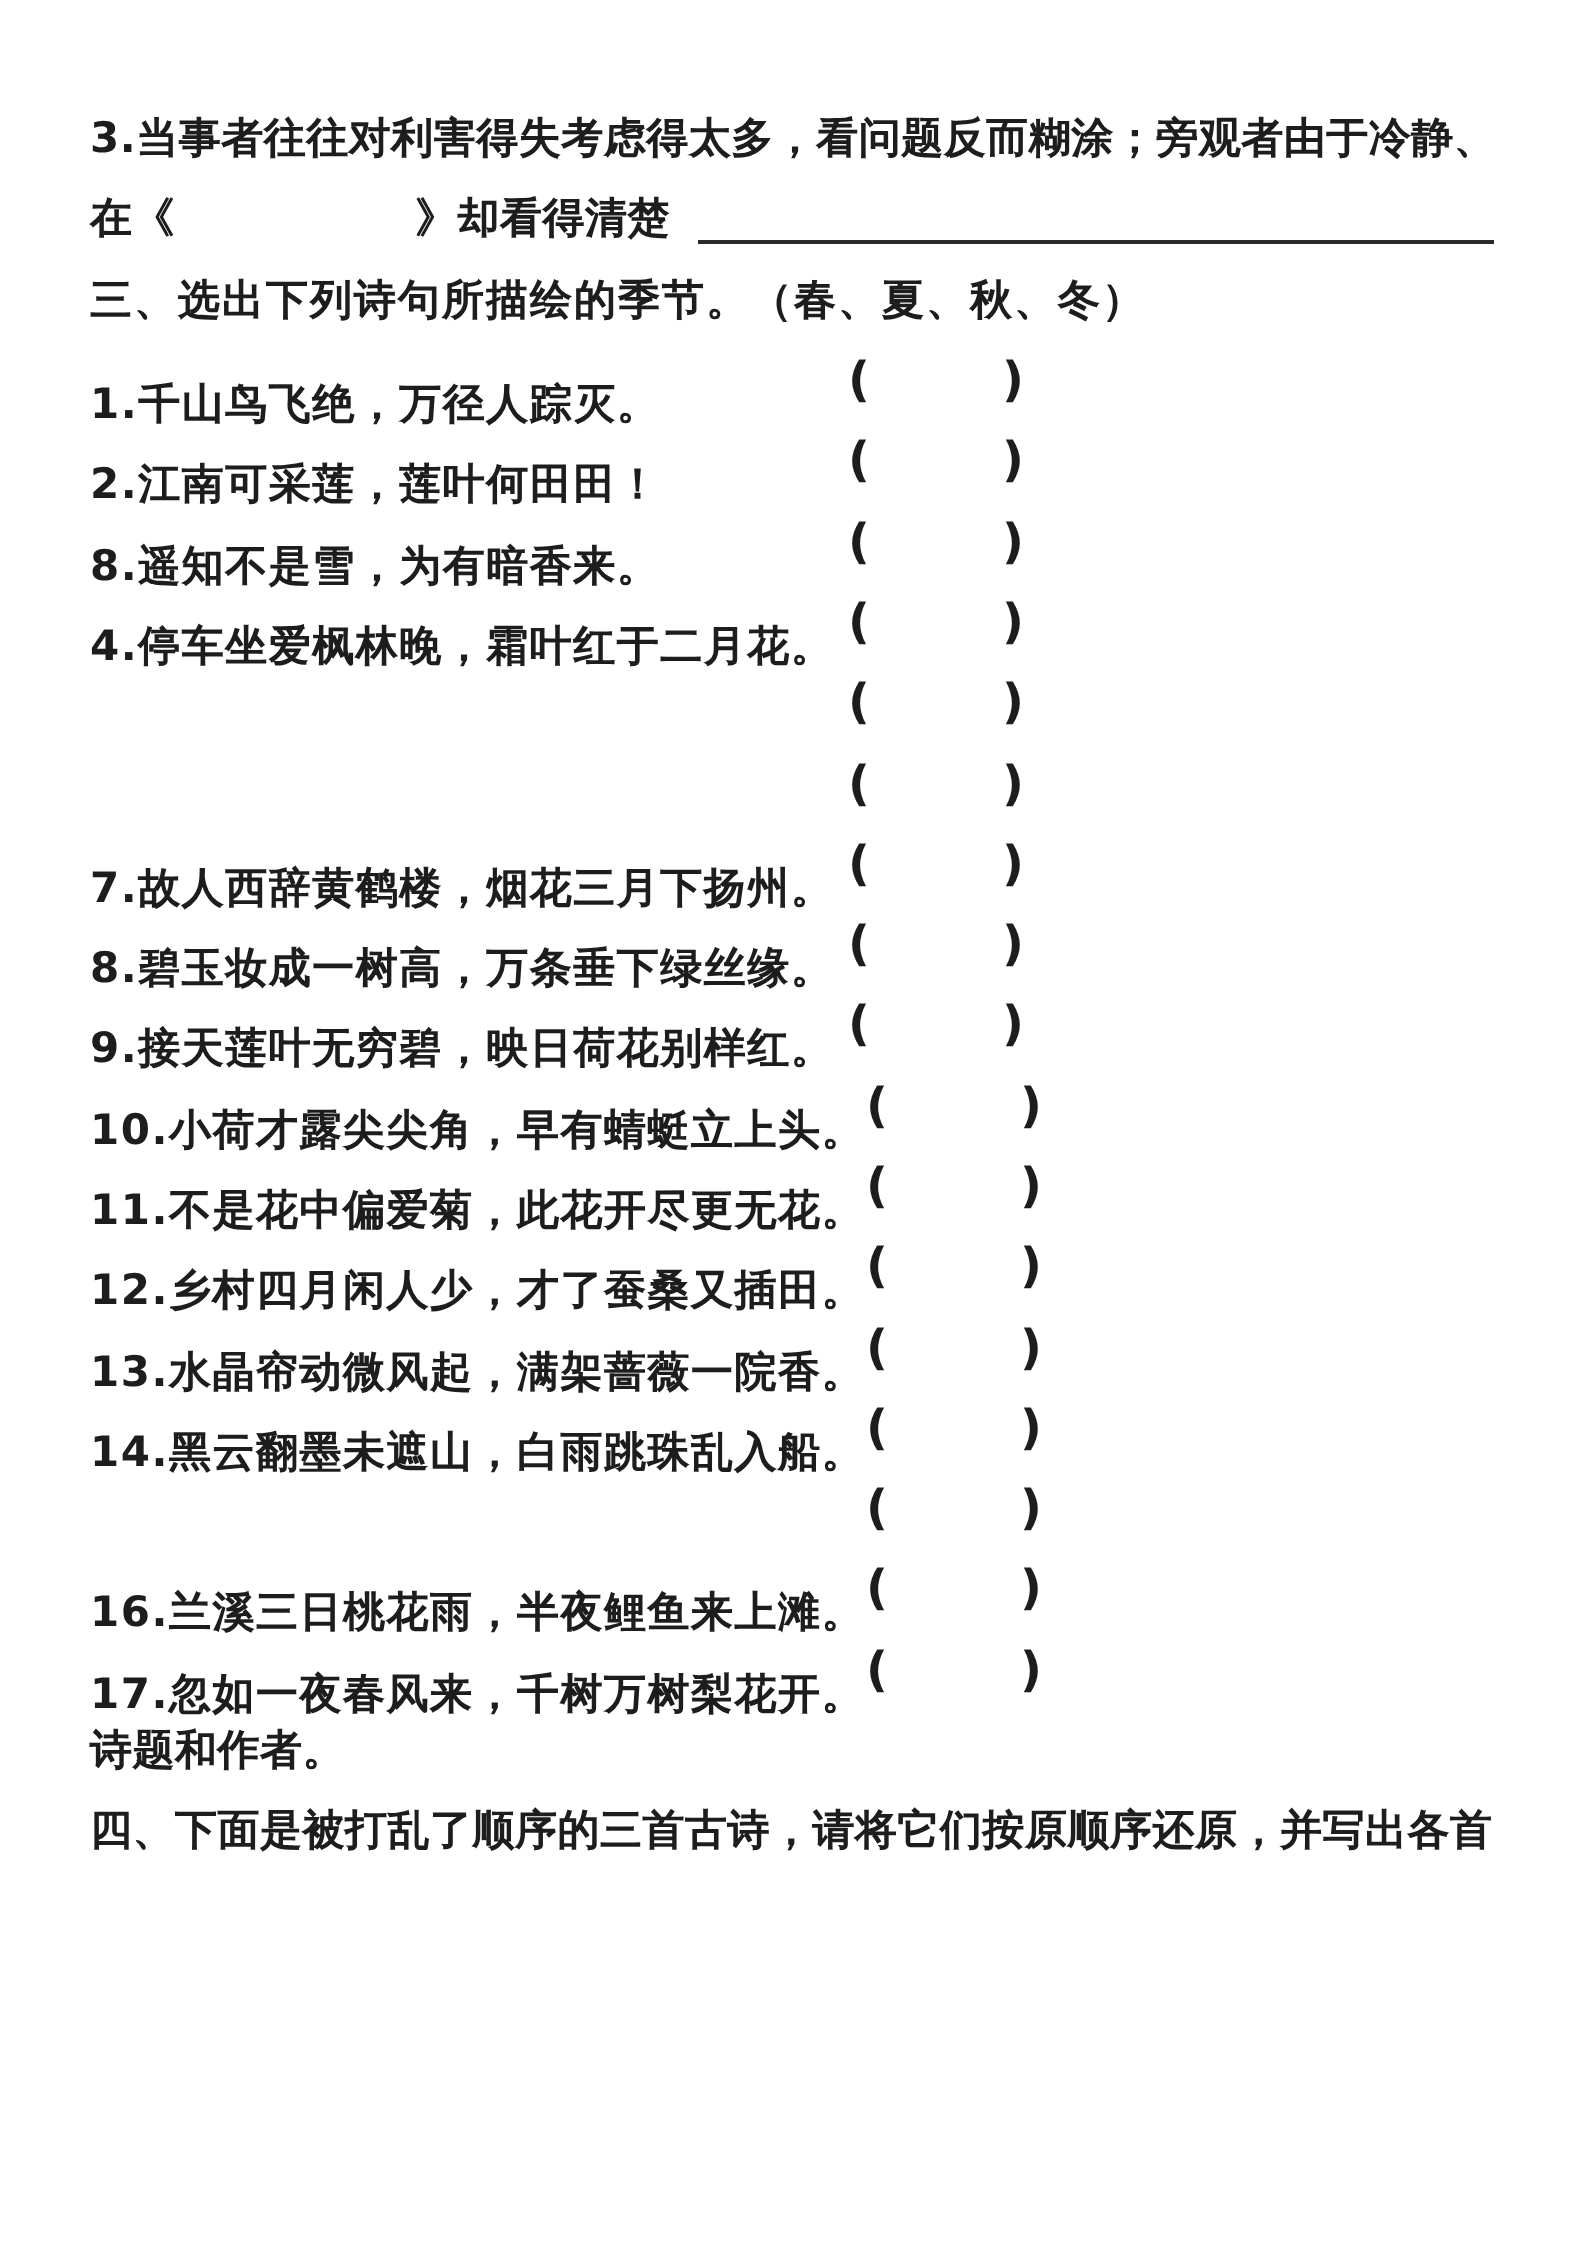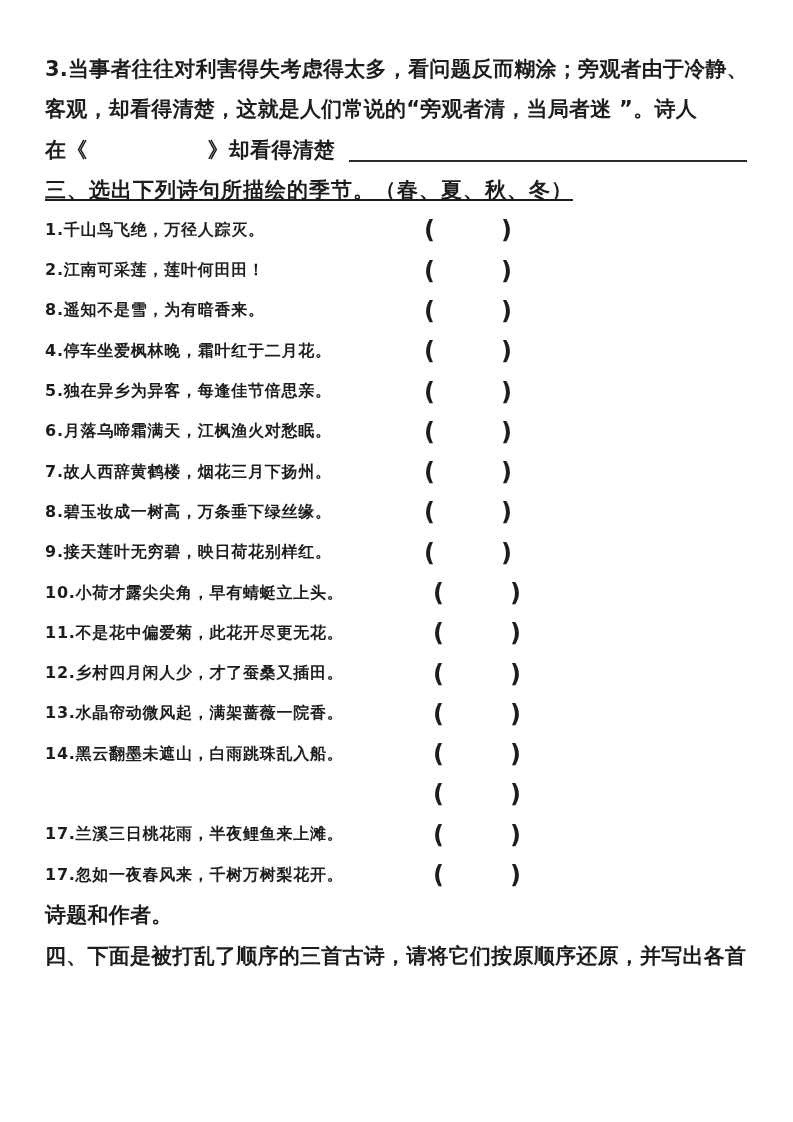--- a/index.html
+++ b/index.html
@@ -44,59 +44,55 @@
     align-self: flex-end;
     margin-bottom: 8px;
   }
   .row {
     position: relative;
     height: 40.3px;
   }
   .poem {
     position: absolute;
     left: 0;
-    top: 0;
+    top: 12px;
     height: 100%;
     display: flex;
     align-items: center;
-    font-size: 16px;
+    font-size: 21px;
     letter-spacing: 0.75px;
     white-space: pre;
   }
   .answers {
     position: absolute;
     top: 0;
     height: 100%;
     left: 379px;
     width: 88px;
     display: flex;
     justify-content: space-between;
     align-items: center;
     font-size: 24px;
     font-weight: 700;
   }
   .row.wide .answers {
     left: 388px;
   }
   .heading-line {
     letter-spacing: 1px;
-    text-decoration: underline;
   }
 </style>
 </head>
 <body>
 
 <div class="page">
   <div class="content">
 
     <div class="line">
       <span>3.当事者往往对利害得失考虑得太多，看问题反而糊涂；旁观者由于冷静、</span>
-    </div>
-    <div class="line">
-      <span>客观，却看得清楚，这就是人们常说的“旁观者清，当局者迷 ”。诗人</span>
     </div>
     <div class="line fill-line">
       <span>在《</span>
       <span class="gap-book"></span>
       <span>》却看得清楚</span>
       <span class="underline-blank"></span>
     </div>
 
     <div class="line heading-line">
       <span>三、选出下列诗句所描绘的季节。（春、夏、秋、冬）</span>
@@ -124,28 +120,26 @@
         </span>
     </div>
     <div class="row">
       <span class="poem">4.停车坐爱枫林晚，霜叶红于二月花。</span>
       <span class="answers">
           <span>(</span>
           <span>)</span>
         </span>
     </div>
     <div class="row">
-      <span class="poem">5.独在异乡为异客，每逢佳节倍思亲。</span>
-      <span class="answers">
-          <span>(</span>
-          <span>)</span>
-        </span>
-    </div>
-    <div class="row">
-      <span class="poem">6.月落乌啼霜满天，江枫渔火对愁眠。</span>
+      <span class="answers">
+          <span>(</span>
+          <span>)</span>
+        </span>
+    </div>
+    <div class="row">
       <span class="answers">
           <span>(</span>
           <span>)</span>
         </span>
     </div>
     <div class="row">
       <span class="poem">7.故人西辞黄鹤楼，烟花三月下扬州。</span>
       <span class="answers">
           <span>(</span>
           <span>)</span>
@@ -201,21 +195,21 @@
           <span>)</span>
         </span>
     </div>
     <div class="row wide">
       <span class="answers">
           <span>(</span>
           <span>)</span>
         </span>
     </div>
     <div class="row wide">
-      <span class="poem">17.兰溪三日桃花雨，半夜鲤鱼来上滩。</span>
+      <span class="poem">16.兰溪三日桃花雨，半夜鲤鱼来上滩。</span>
       <span class="answers">
           <span>(</span>
           <span>)</span>
         </span>
     </div>
     <div class="row wide">
       <span class="poem">17.忽如一夜春风来，千树万树梨花开。</span>
       <span class="answers">
           <span>(</span>
           <span>)</span>

